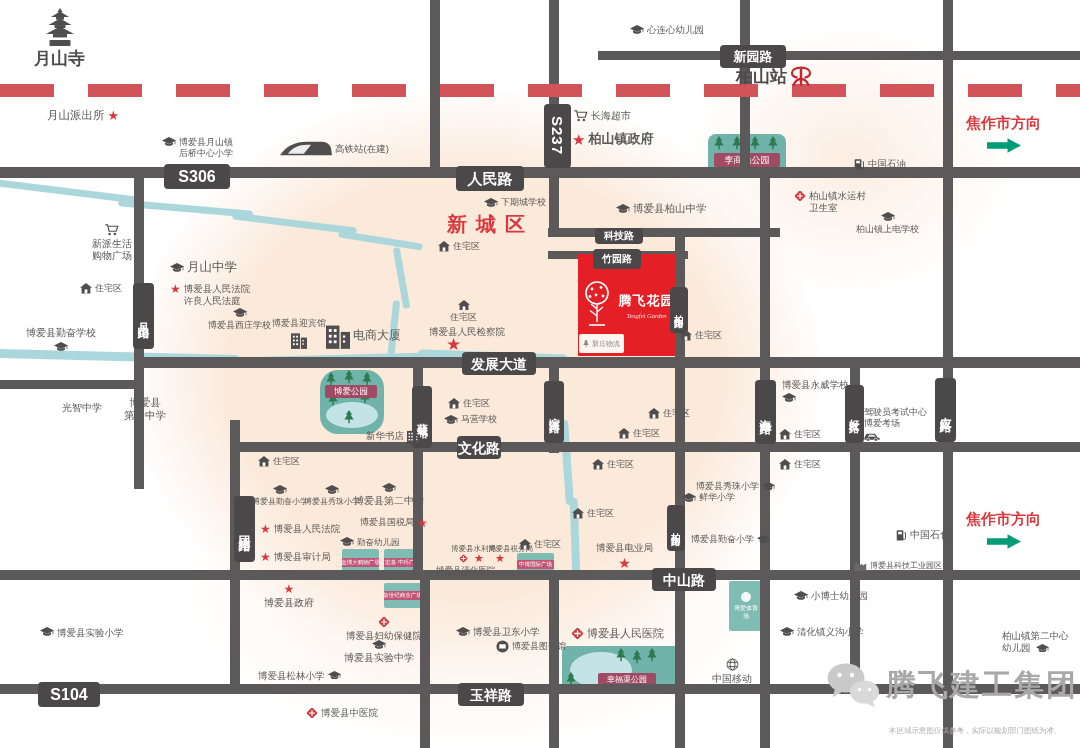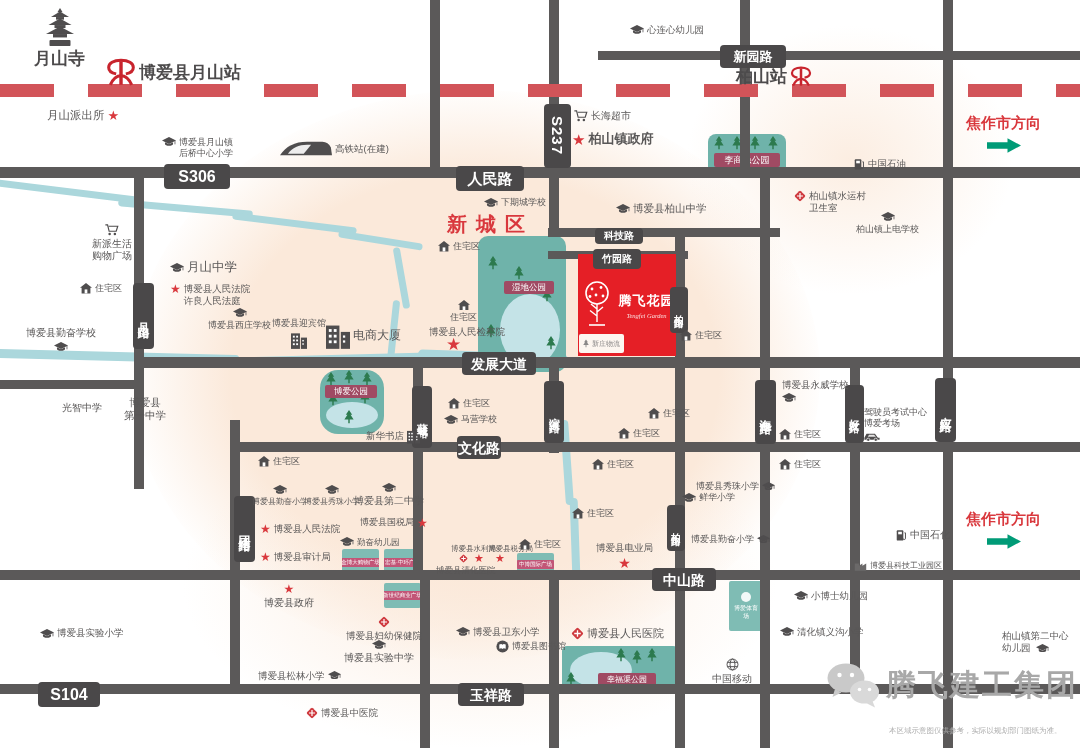--- a/index.html
+++ b/index.html
@@ -122,39 +122,20 @@
           <path d="M5.5 0 9 5.2H7.2L10.6 10.4H6.3V14.5H4.7V10.4H.4L3.8 5.2H2Z" fill="#2c7a4e"></path>
         </svg></div>
       <div class="tree" style="left: 42px; top: 2px;"><svg width="10" height="13.600000000000001" viewBox="0 0 11 15">
           <path d="M5.5 0 9 5.2H7.2L10.6 10.4H6.3V14.5H4.7V10.4H.4L3.8 5.2H2Z" fill="#2c7a4e"></path>
         </svg></div>
       <div class="tree" style="left: 60px; top: 2px;"><svg width="10" height="13.600000000000001" viewBox="0 0 11 15">
           <path d="M5.5 0 9 5.2H7.2L10.6 10.4H6.3V14.5H4.7V10.4H.4L3.8 5.2H2Z" fill="#2c7a4e"></path>
         </svg></div>
       <div class="plabel" style="left: 6px; top: 19px; width: 66px; height: 14px; background: rgb(160, 74, 99); font-size: 9px;">李商隐公园</div>
     </div>
-    <div class="park" style="left: 478px; top: 236px; width: 88px; height: 136px; background: rgb(111, 179, 170); border-radius: 10px;">
-      <div class="pond" style="left: 22px; top: 58px; width: 60px; height: 72px; background: rgb(196, 227, 231);"></div>
-      <div class="tree" style="left: 10px; top: 20px;"><svg width="10" height="13.600000000000001" viewBox="0 0 11 15">
-          <path d="M5.5 0 9 5.2H7.2L10.6 10.4H6.3V14.5H4.7V10.4H.4L3.8 5.2H2Z" fill="#2c7a4e"></path>
-        </svg></div>
-      <div class="tree" style="left: 36px; top: 30px;"><svg width="10" height="13.600000000000001" viewBox="0 0 11 15">
-          <path d="M5.5 0 9 5.2H7.2L10.6 10.4H6.3V14.5H4.7V10.4H.4L3.8 5.2H2Z" fill="#2c7a4e"></path>
-        </svg></div>
-      <div class="tree" style="left: 64px; top: 52px;"><svg width="10" height="13.600000000000001" viewBox="0 0 11 15">
-          <path d="M5.5 0 9 5.2H7.2L10.6 10.4H6.3V14.5H4.7V10.4H.4L3.8 5.2H2Z" fill="#2c7a4e"></path>
-        </svg></div>
-      <div class="tree" style="left: 8px; top: 88px;"><svg width="10" height="13.600000000000001" viewBox="0 0 11 15">
-          <path d="M5.5 0 9 5.2H7.2L10.6 10.4H6.3V14.5H4.7V10.4H.4L3.8 5.2H2Z" fill="#2c7a4e"></path>
-        </svg></div>
-      <div class="tree" style="left: 68px; top: 100px;"><svg width="10" height="13.600000000000001" viewBox="0 0 11 15">
-          <path d="M5.5 0 9 5.2H7.2L10.6 10.4H6.3V14.5H4.7V10.4H.4L3.8 5.2H2Z" fill="#2c7a4e"></path>
-        </svg></div>
-      <div class="plabel" style="left: 26px; top: 45px; width: 50px; height: 13px; background: rgb(160, 74, 99); font-size: 8.5px;">湿地公园</div>
-    </div>
     <div class="park" style="left: 320px; top: 370px; width: 64px; height: 64px; background: rgb(111, 179, 170); border-radius: 18px;">
       <div class="pond" style="left: 6px; top: 32px; width: 52px; height: 26px; background: rgb(196, 227, 231);"></div>
       <div class="tree" style="left: 6px; top: 2px;"><svg width="10" height="13.600000000000001" viewBox="0 0 11 15">
           <path d="M5.5 0 9 5.2H7.2L10.6 10.4H6.3V14.5H4.7V10.4H.4L3.8 5.2H2Z" fill="#2c7a4e"></path>
         </svg></div>
       <div class="tree" style="left: 24px; top: 0px;"><svg width="10" height="13.600000000000001" viewBox="0 0 11 15">
           <path d="M5.5 0 9 5.2H7.2L10.6 10.4H6.3V14.5H4.7V10.4H.4L3.8 5.2H2Z" fill="#2c7a4e"></path>
         </svg></div>
       <div class="tree" style="left: 42px; top: 2px;"><svg width="10" height="13.600000000000001" viewBox="0 0 11 15">
           <path d="M5.5 0 9 5.2H7.2L10.6 10.4H6.3V14.5H4.7V10.4H.4L3.8 5.2H2Z" fill="#2c7a4e"></path>
@@ -250,29 +231,20 @@
           <path d="M15 3.5 24 9H6Z"></path>
           <rect x="11" y="9" width="8" height="2.6"></rect>
           <path d="M15 10.5 26.5 17h-23Z"></path>
           <rect x="9.5" y="17" width="11" height="3"></rect>
           <path d="M15 18.5 29 26H1Z"></path>
           <rect x="8" y="26" width="14" height="3.4"></rect>
           <rect x="4.5" y="32" width="21" height="6" rx="1"></rect>
         </svg></span>
       <span class="t" style="font-size: 17px; font-weight: 700; color: rgb(77, 75, 76);">月山寺</span>
     </div>
-    <div class="lm" style="left: 106px; top: 58px; flex-direction: row; gap: 3px; align-items: center; text-align: left;">
-      <span style="line-height: 0;"><svg width="30" height="30" viewBox="0 0 28 28" fill="none" stroke="#c8242d">
-          <path d="M14 2C7 2 2.5 5 2.5 8.8c0 3 2.8 5.2 7 6" stroke-width="2.8"></path>
-          <path d="M14 2c7 0 11.5 3 11.5 6.8 0 3-2.8 5.2-7 6" stroke-width="2.8"></path>
-          <path d="M14 3v22" stroke-width="3.2"></path>
-          <path d="M4 25c2.5-5.5 6-8.5 10-8.5s7.5 3 10 8.5" stroke-width="2.8"></path>
-        </svg></span>
-      <span class="t" style="font-size: 17px; font-weight: 700; color: rgb(77, 75, 76);">博爱县月山站</span>
-    </div>
     <div class="lm" style="left: 47px; top: 108px; flex-direction: row; gap: 3px; align-items: center; text-align: left;">
       <span class="t" style="font-size: 11.5px; font-weight: 400; color: rgb(89, 87, 87);">月山派出所</span>
       <span style="line-height: 1; color: rgb(217, 56, 61); font-size: 13px;">★</span>
     </div>
     <div class="lm" style="left: 162px; top: 137px; flex-direction: row; gap: 3px; align-items: flex-start; text-align: left;">
       <span style="line-height: 0;"><svg width="14" height="9.799999999999999" viewBox="0 0 26 18" fill="#4f4d4e">
           <path d="M13 0 26 6.5 13 13 0 6.5Z"></path>
           <path d="M5.5 9.5v3.2c0 1.8 3.4 3.3 7.5 3.3s7.5-1.5 7.5-3.3V9.5L13 13.2Z"></path>
           <rect x="23.4" y="6.5" width="1.4" height="7"></rect>
         </svg></span>
@@ -677,21 +649,21 @@
         </svg></span>
       <span class="t" style="font-size: 9px; font-weight: 400; color: rgb(89, 87, 87);">住宅区</span>
     </div>
     <div class="lm" style="left: 346px; top: 616px; flex-direction: column; gap: 2px; align-items: center; text-align: center;">
       <span style="line-height: 0;"><svg width="12" height="12" viewBox="0 0 14 14">
           <rect x="2.3" y="2.3" width="9.4" height="9.4" rx="1.5" transform="rotate(45 7 7)" fill="#cf3a3f"></rect>
           <path d="M6.3 3.5h1.4v2.8h2.8v1.4H7.7v2.8H6.3V7.7H3.5V6.3h2.8Z" fill="#fff"></path>
         </svg></span>
       <span class="t" style="font-size: 9.5px; font-weight: 400; color: rgb(89, 87, 87);">博爱县妇幼保健院</span>
     </div>
-    <div class="lm" style="left: 40px; top: 627px; flex-direction: row; gap: 3px; align-items: flex-end; text-align: left;">
+    <div class="lm" style="left: 40px; top: 627px; flex-direction: row; gap: 3px; align-items: flex-start; text-align: left;">
       <span style="line-height: 0;"><svg width="14" height="9.799999999999999" viewBox="0 0 26 18" fill="#4f4d4e">
           <path d="M13 0 26 6.5 13 13 0 6.5Z"></path>
           <path d="M5.5 9.5v3.2c0 1.8 3.4 3.3 7.5 3.3s7.5-1.5 7.5-3.3V9.5L13 13.2Z"></path>
           <rect x="23.4" y="6.5" width="1.4" height="7"></rect>
         </svg></span>
       <span class="t" style="font-size: 9.5px; font-weight: 400; color: rgb(89, 87, 87);">博爱县实验小学</span>
     </div>
     <div class="lm" style="left: 344px; top: 640px; flex-direction: column; gap: 2px; align-items: center; text-align: center;">
       <span style="line-height: 0;"><svg width="14" height="9.799999999999999" viewBox="0 0 26 18" fill="#4f4d4e">
           <path d="M13 0 26 6.5 13 13 0 6.5Z"></path>

